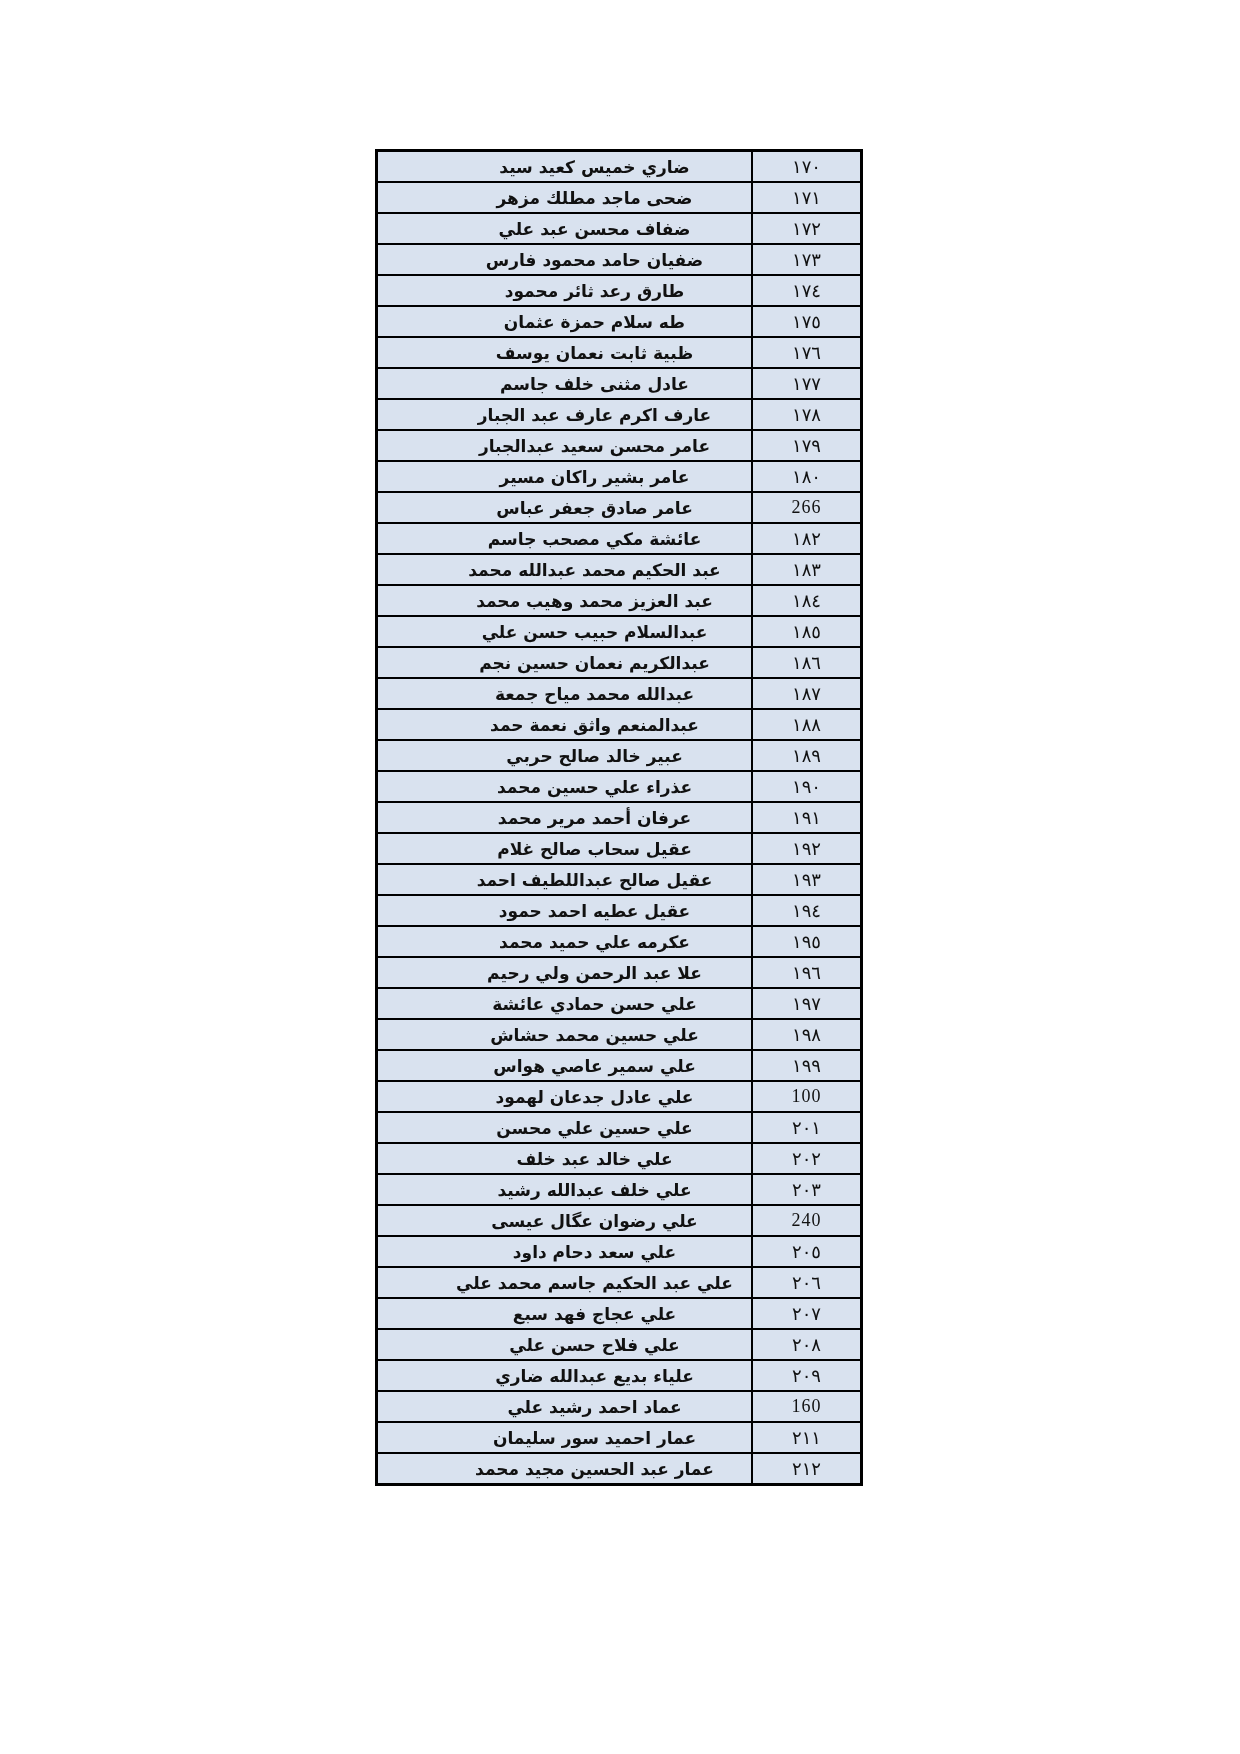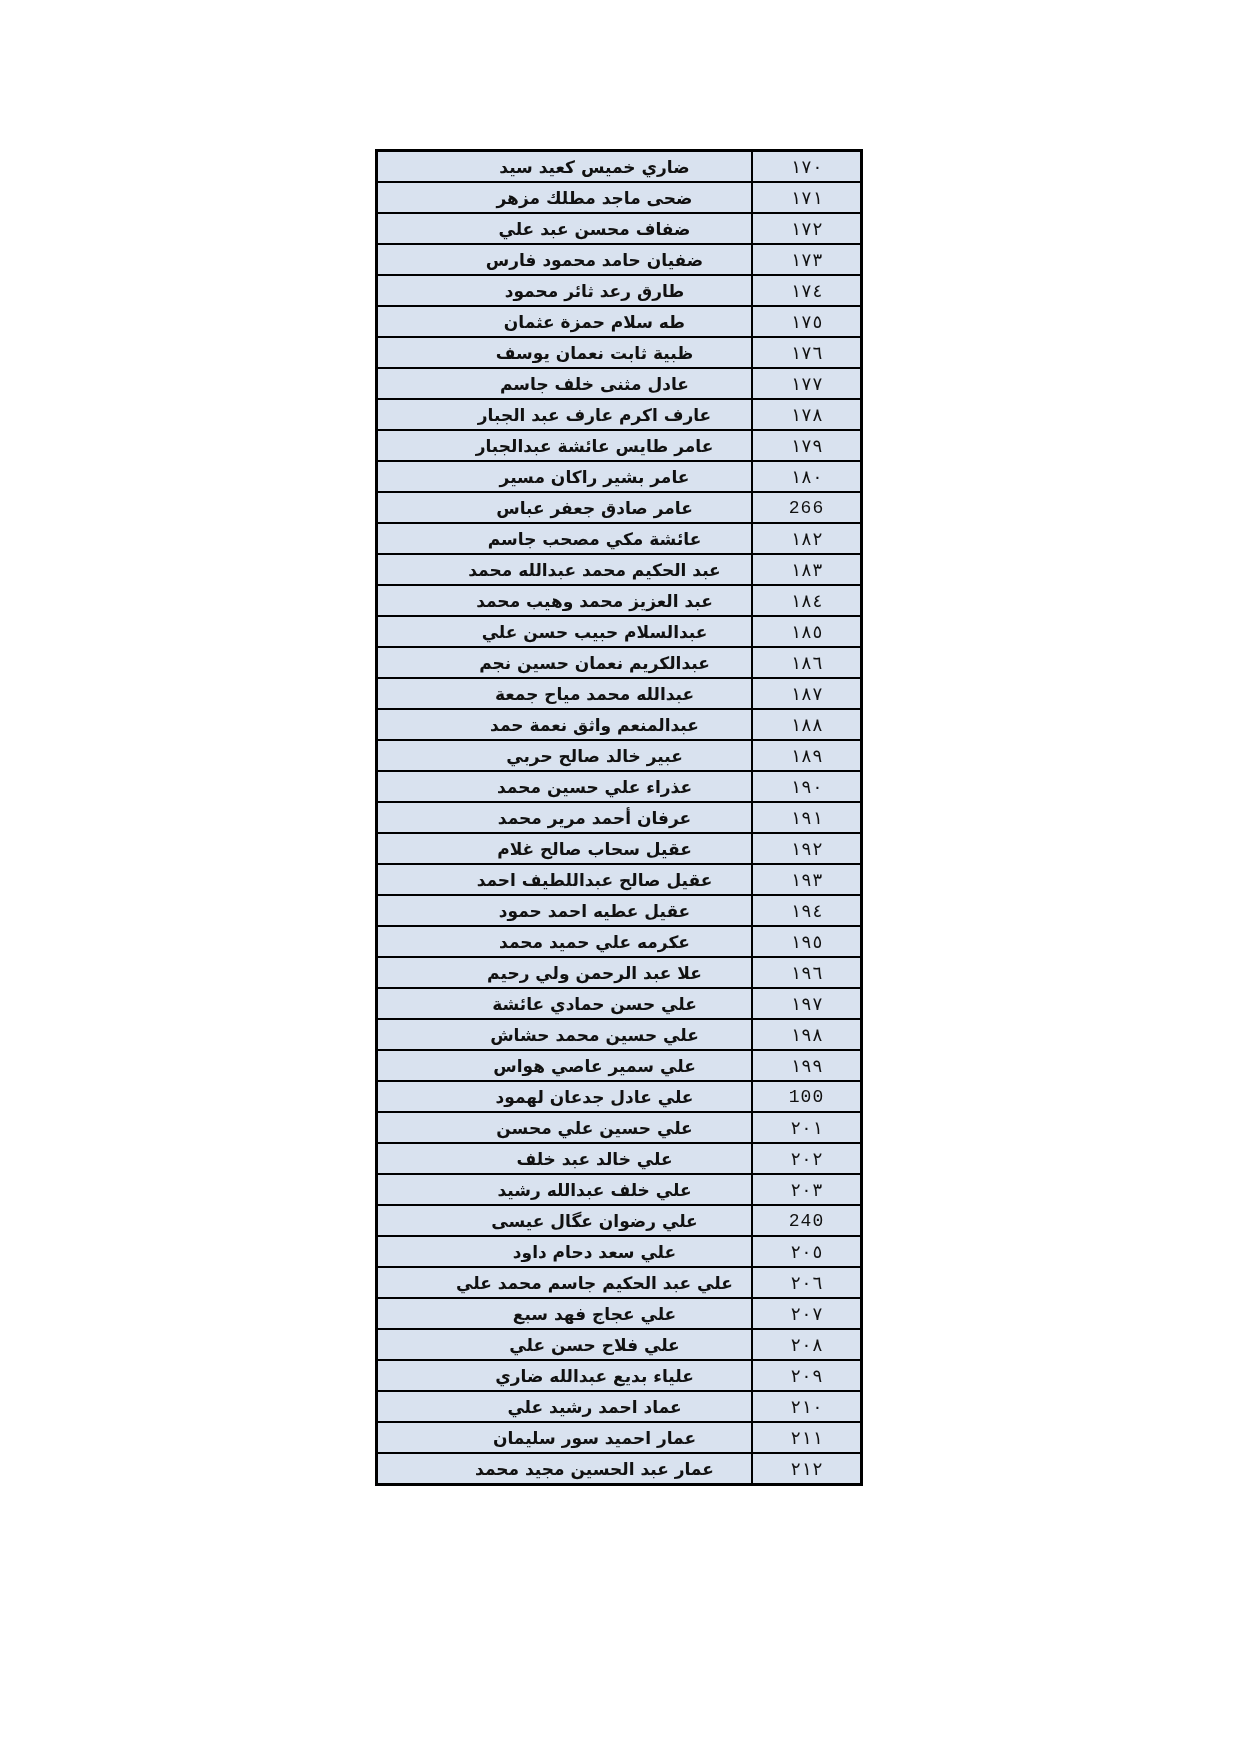--- a/index.html
+++ b/index.html
@@ -39,21 +39,21 @@
       text-align: center;
       vertical-align: middle;
       color: #111111;
       font-weight: bold;
       white-space: nowrap;
       overflow: hidden;
     }
     .names-table td.num {
       width: 107px;
       font-size: 18px;
-      font-family: Liberation Mono, monospace;
+      font-family: Liberation Serif, serif;
       font-weight: normal;
       letter-spacing: 1px;
     }
     .names-table td.name {
       font-size: 17px;
       font-family: "DejaVu Sans", sans-serif;
       margin-left: 28px;
     }
     .names-table td.name span {
       display: inline-block;
@@ -97,21 +97,21 @@
         <tr>
           <td class="num">١٧٧</td>
           <td class="name"><span>عادل مثنى خلف جاسم</span></td>
         </tr>
         <tr>
           <td class="num">١٧٨</td>
           <td class="name"><span>عارف  اكرم عارف عبد الجبار</span></td>
         </tr>
         <tr>
           <td class="num">١٧٩</td>
-          <td class="name"><span>عامر  طايس عائشة عبدالجبار</span></td>
+          <td class="name"><span>عامر  محسن سعيد عبدالجبار</span></td>
         </tr>
         <tr>
           <td class="num">١٨٠</td>
           <td class="name"><span>عامر بشير راكان مسير</span></td>
         </tr>
         <tr>
           <td class="num">266</td>
           <td class="name"><span>عامر صادق جعفر عباس</span></td>
         </tr>
         <tr>
@@ -220,21 +220,21 @@
         </tr>
         <tr>
           <td class="num">٢٠٨</td>
           <td class="name"><span>علي فلاح  حسن علي</span></td>
         </tr>
         <tr>
           <td class="num">٢٠٩</td>
           <td class="name"><span>علياء بديع عبدالله ضاري</span></td>
         </tr>
         <tr>
-          <td class="num">٢١٠</td>
+          <td class="num">160</td>
           <td class="name"><span>عماد احمد رشيد علي</span></td>
         </tr>
         <tr>
           <td class="num">٢١١</td>
           <td class="name"><span>عمار احميد سور سليمان</span></td>
         </tr>
         <tr>
           <td class="num">٢١٢</td>
           <td class="name"><span>عمار عبد الحسين مجيد محمد</span></td>
         </tr>

